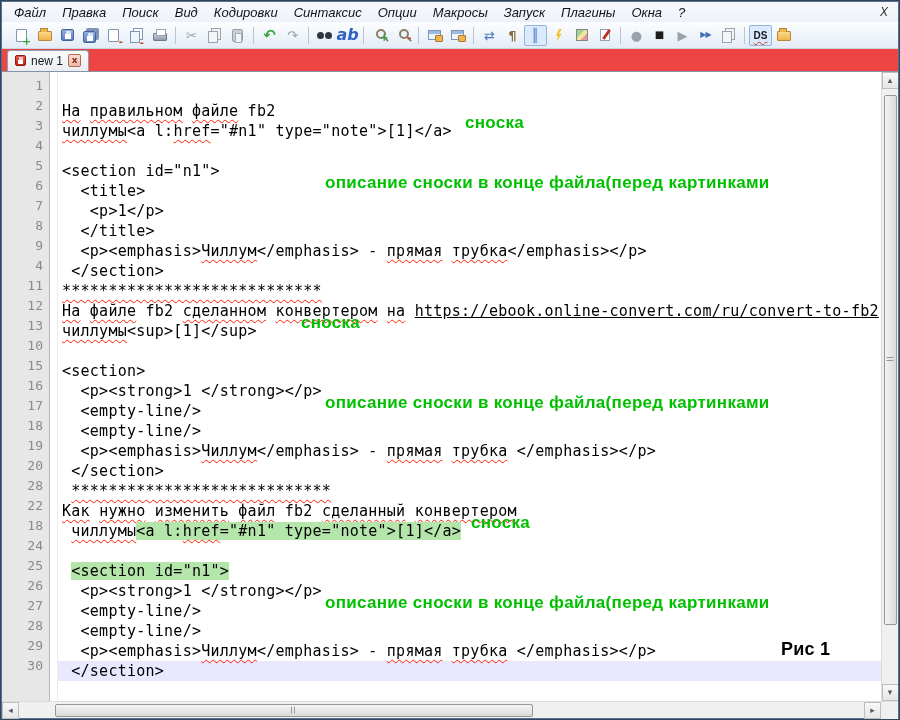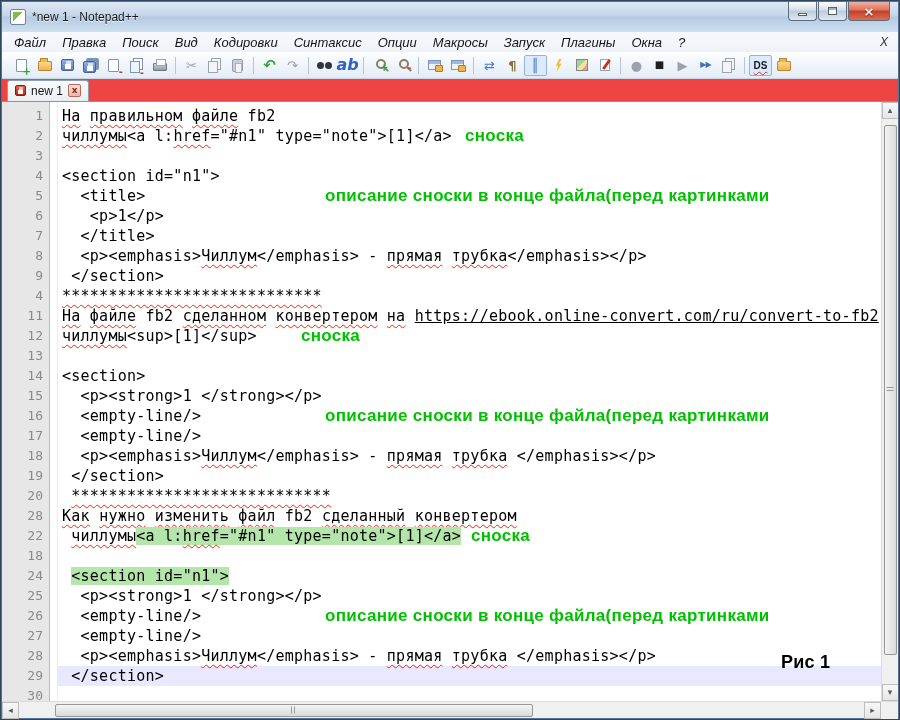--- a/index.html
+++ b/index.html
@@ -97,21 +97,21 @@
   .tab-close{width:13px;height:13px;border:1px solid #b56a58;border-radius:2px;
     background:linear-gradient(#f9ded6,#eab9ac);display:flex;align-items:center;justify-content:center;
     font:bold 9px/9px "DejaVu Sans",sans-serif;color:#8b2a1a;}
   
   .editor{flex:1;display:flex;background:#fff;border-top:1px solid #8493a6;overflow:hidden;position:relative;}
   .gutter{width:48px;background:#e7e7e7;border-right:1px solid #b9b9b9;color:#8a8a8a;
     font:13px/20px "DejaVu Sans Mono",monospace;text-align:right;padding:4px 6px 0 0;flex:none;}
   .gutter .ln{height:20px;}
   .foldmargin{width:8px;background:#fff;border-right:1px solid #ececec;flex:none;}
   .code{flex:1;position:relative;font:15px/20px "DejaVu Sans Mono",monospace;letter-spacing:.25px;
-    white-space:pre;color:#000;padding-top:4px;overflow:hidden;cursor:text;}
+    white-space:pre;color:#000;padding-top:12px;overflow:hidden;cursor:text;margin-top:17px;}
   .cl{height:20px;min-width:100%;padding-left:4px;}
   .cl.cur{background:var(--current-line,#e8e8ff);}
   .sp{text-decoration:underline wavy var(--squiggle,#ff2000) 1px;text-underline-offset:3px;
     text-decoration-skip-ink:none;}
   .hl{background:var(--smart-highlight,#b4e6ac);}
   .url{text-decoration:underline;}
   .ann{position:absolute;font:bold 17px/20px "Liberation Sans",sans-serif;letter-spacing:.3px;
     color:var(--annotation-green,#00c000);white-space:nowrap;}
   .fig{position:absolute;font:bold 18px/20px "Liberation Sans",sans-serif;color:#000;white-space:nowrap;}
   
@@ -133,35 +133,20 @@
   .hthumb::after{width:6px;height:7px;
     background:repeating-linear-gradient(90deg,#9a9a9a 0 1px,transparent 1px 3px);}
   .hscroll .spacer{flex:1;}
   .hcorner{width:17px;height:17px;flex:none;background:#f0f0f0;}
 </style>
 </head>
 <body>
 
 <div class="window">
 
-  <div class="titlebar">
-    <span class="np-icon"></span>
-    <span class="title">*new 1 - Notepad++</span>
-    <span class="winbtns">
-      <span class="winbtn">
-          <span class="dash"></span>
-        </span>
-      <span class="winbtn">
-          <span class="box"></span>
-        </span>
-      <span class="winbtn close">
-          <span>×</span>
-        </span>
-    </span>
-  </div>
 
   <div class="menubar">
     <span class="menu-items"><span class="menu-item">Файл</span><span class="menu-item">Правка</span><span class="menu-item">Поиск</span><span class="menu-item">Вид</span><span class="menu-item">Кодировки</span><span class="menu-item">Синтаксис</span><span class="menu-item">Опции</span><span class="menu-item">Макросы</span><span class="menu-item">Запуск</span><span class="menu-item">Плагины</span><span class="menu-item">Окна</span><span class="menu-item">?</span></span>
     <span class="menubar-x">X</span>
   </div>
 
   <div class="toolbar">
       <span class="tb-btn">
         <span class="ic ic-page b-g" data-badge="+"></span>
       </span>
@@ -281,21 +266,21 @@
         <div class="ln">4</div>
         <div class="ln">5</div>
         <div class="ln">6</div>
         <div class="ln">7</div>
         <div class="ln">8</div>
         <div class="ln">9</div>
         <div class="ln">4</div>
         <div class="ln">11</div>
         <div class="ln">12</div>
         <div class="ln">13</div>
-        <div class="ln">14</div>
+        <div class="ln">10</div>
         <div class="ln">15</div>
         <div class="ln">16</div>
         <div class="ln">17</div>
         <div class="ln">18</div>
         <div class="ln">19</div>
         <div class="ln">20</div>
         <div class="ln">28</div>
         <div class="ln">22</div>
         <div class="ln">18</div>
         <div class="ln">24</div>

